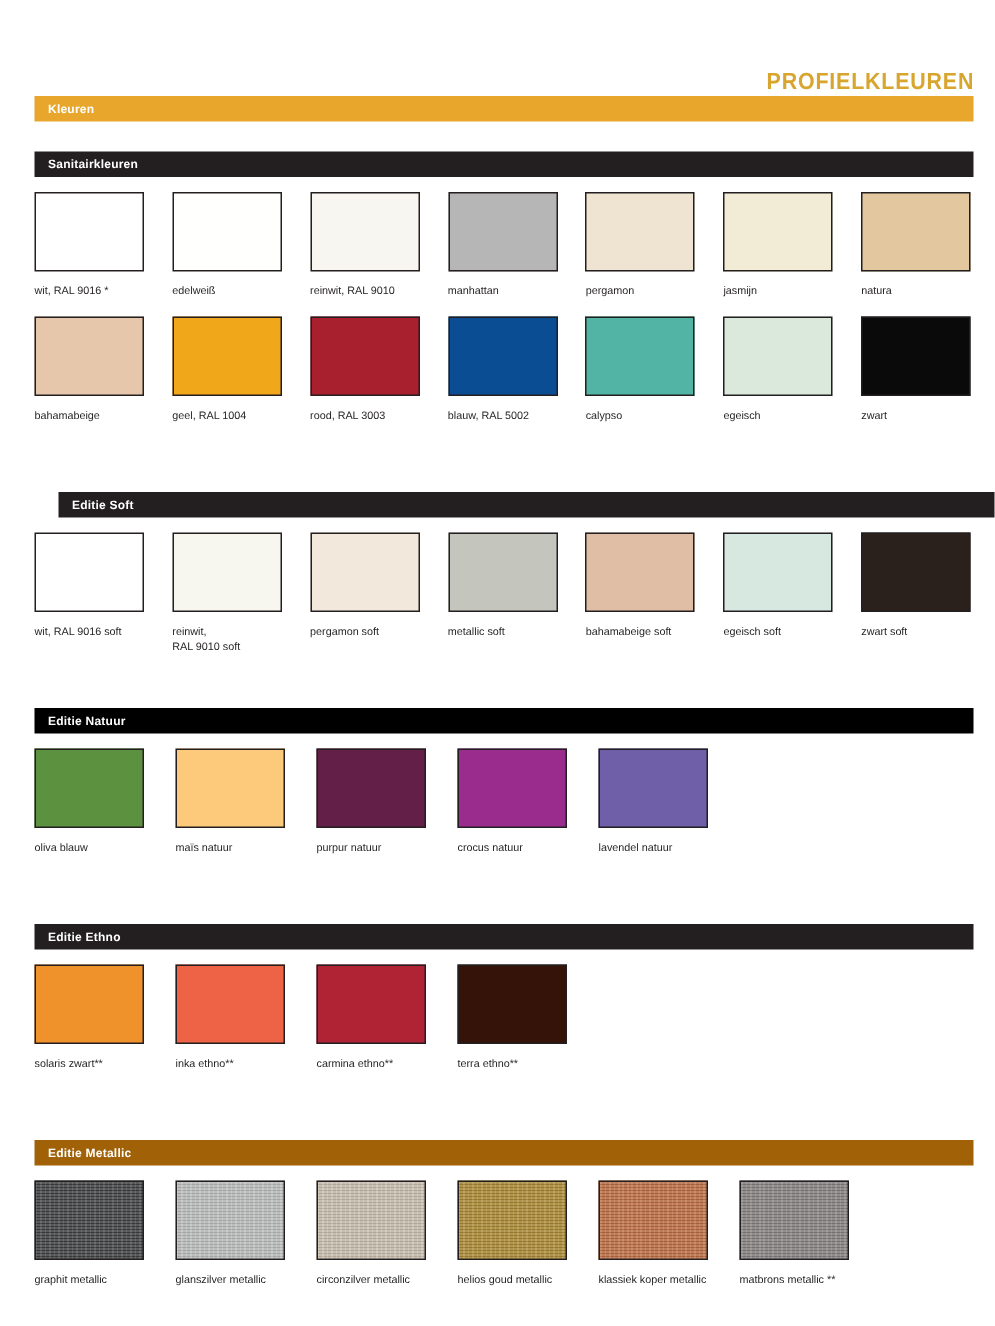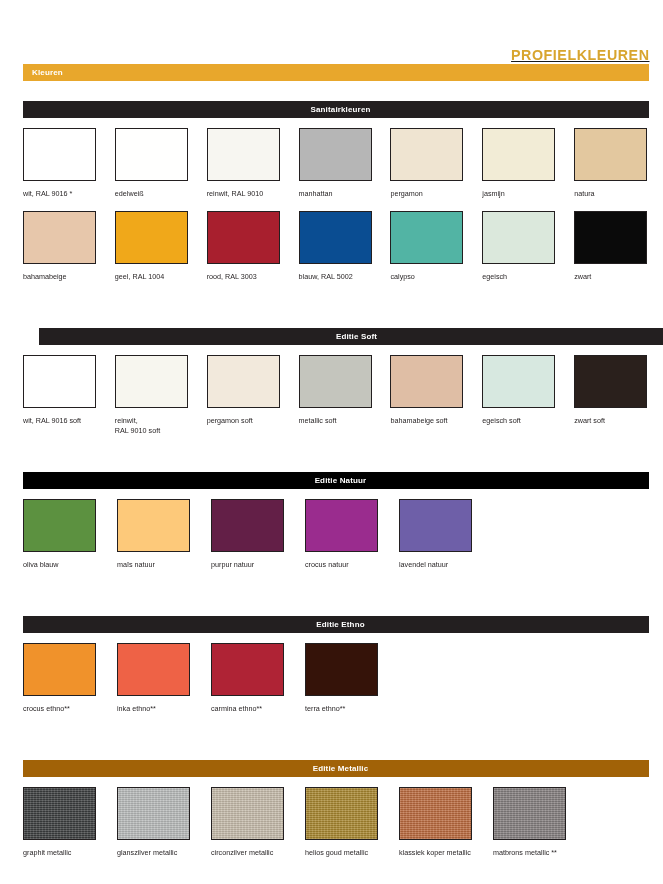--- a/index.html
+++ b/index.html
@@ -17,21 +17,20 @@
   }
 
   
   .page-header {
     height: 64px;
     display: flex;
     align-items: flex-end;
     justify-content: flex-end;
     padding: 0 14px 0 6px;
     box-sizing: border-box;
-    text-decoration: underline;
   }
   .page-title {
     font-size: 15.5px;
     font-weight: bold;
     letter-spacing: 0.6px;
     color: #d8a52e;
     text-transform: uppercase;
     transform: scaleX(0.92);
     transform-origin: right bottom;
     white-space: nowrap;
@@ -50,21 +49,21 @@
     align-items: center;
     padding-left: 9px;
     box-sizing: border-box;
     color: #ffffff;
     font-size: 8px;
     font-weight: bold;
     letter-spacing: 0.15px;
     width: 626px;
   }
   .bar-accent { background: #e8a72c; }
-  .bar-dark   { background: #231f20; justify-content: center; }
+  .bar-dark   { background: #231f20; }
 
   .gap-after-kleuren { height: 20px; }
   .gap-group         { height: 34px; }
 
   
   .swatch-rows { padding-top: 10px; }
   .swatch-row {
     display: flex;
     gap: 0;
   }
@@ -259,21 +258,21 @@
         <div class="gap-group"></div>
       </div>
       <div class="section">
         <div class="bar bar-dark" style="background: rgb(35, 31, 32);">
           <span>Editie Ethno</span>
         </div>
         <div class="swatch-rows">
           <div class="swatch-row">
             <div class="swatch-cell">
               <div class="swatch-box" style="background: rgb(240, 146, 43);"></div>
-              <div class="swatch-label">crocus ethno**</div>
+              <div class="swatch-label">solaris zwart**</div>
             </div>
             <div class="swatch-cell">
               <div class="swatch-box" style="background: rgb(238, 98, 70);"></div>
               <div class="swatch-label">inka ethno**</div>
             </div>
             <div class="swatch-cell">
               <div class="swatch-box" style="background: rgb(175, 35, 53);"></div>
               <div class="swatch-label">carmina ethno**</div>
             </div>
             <div class="swatch-cell">

